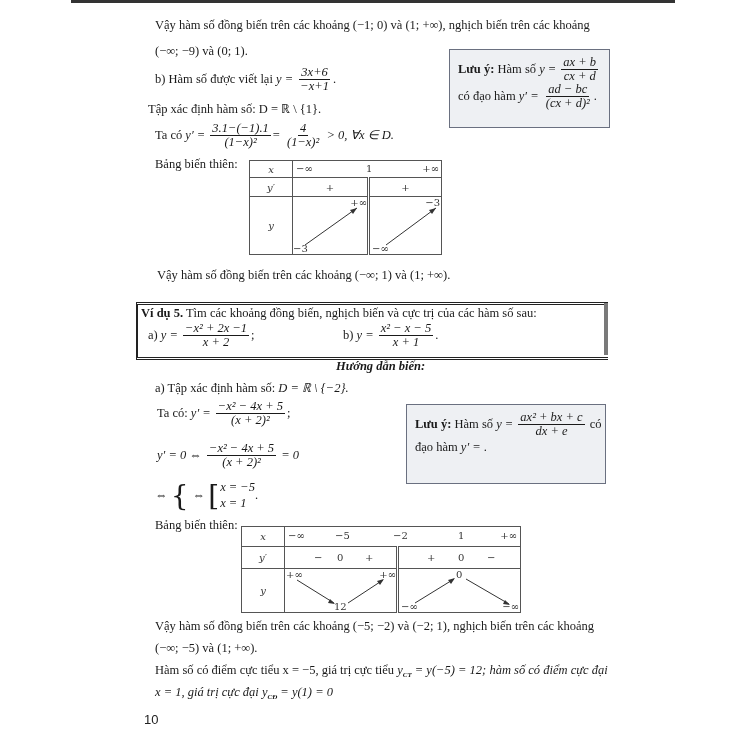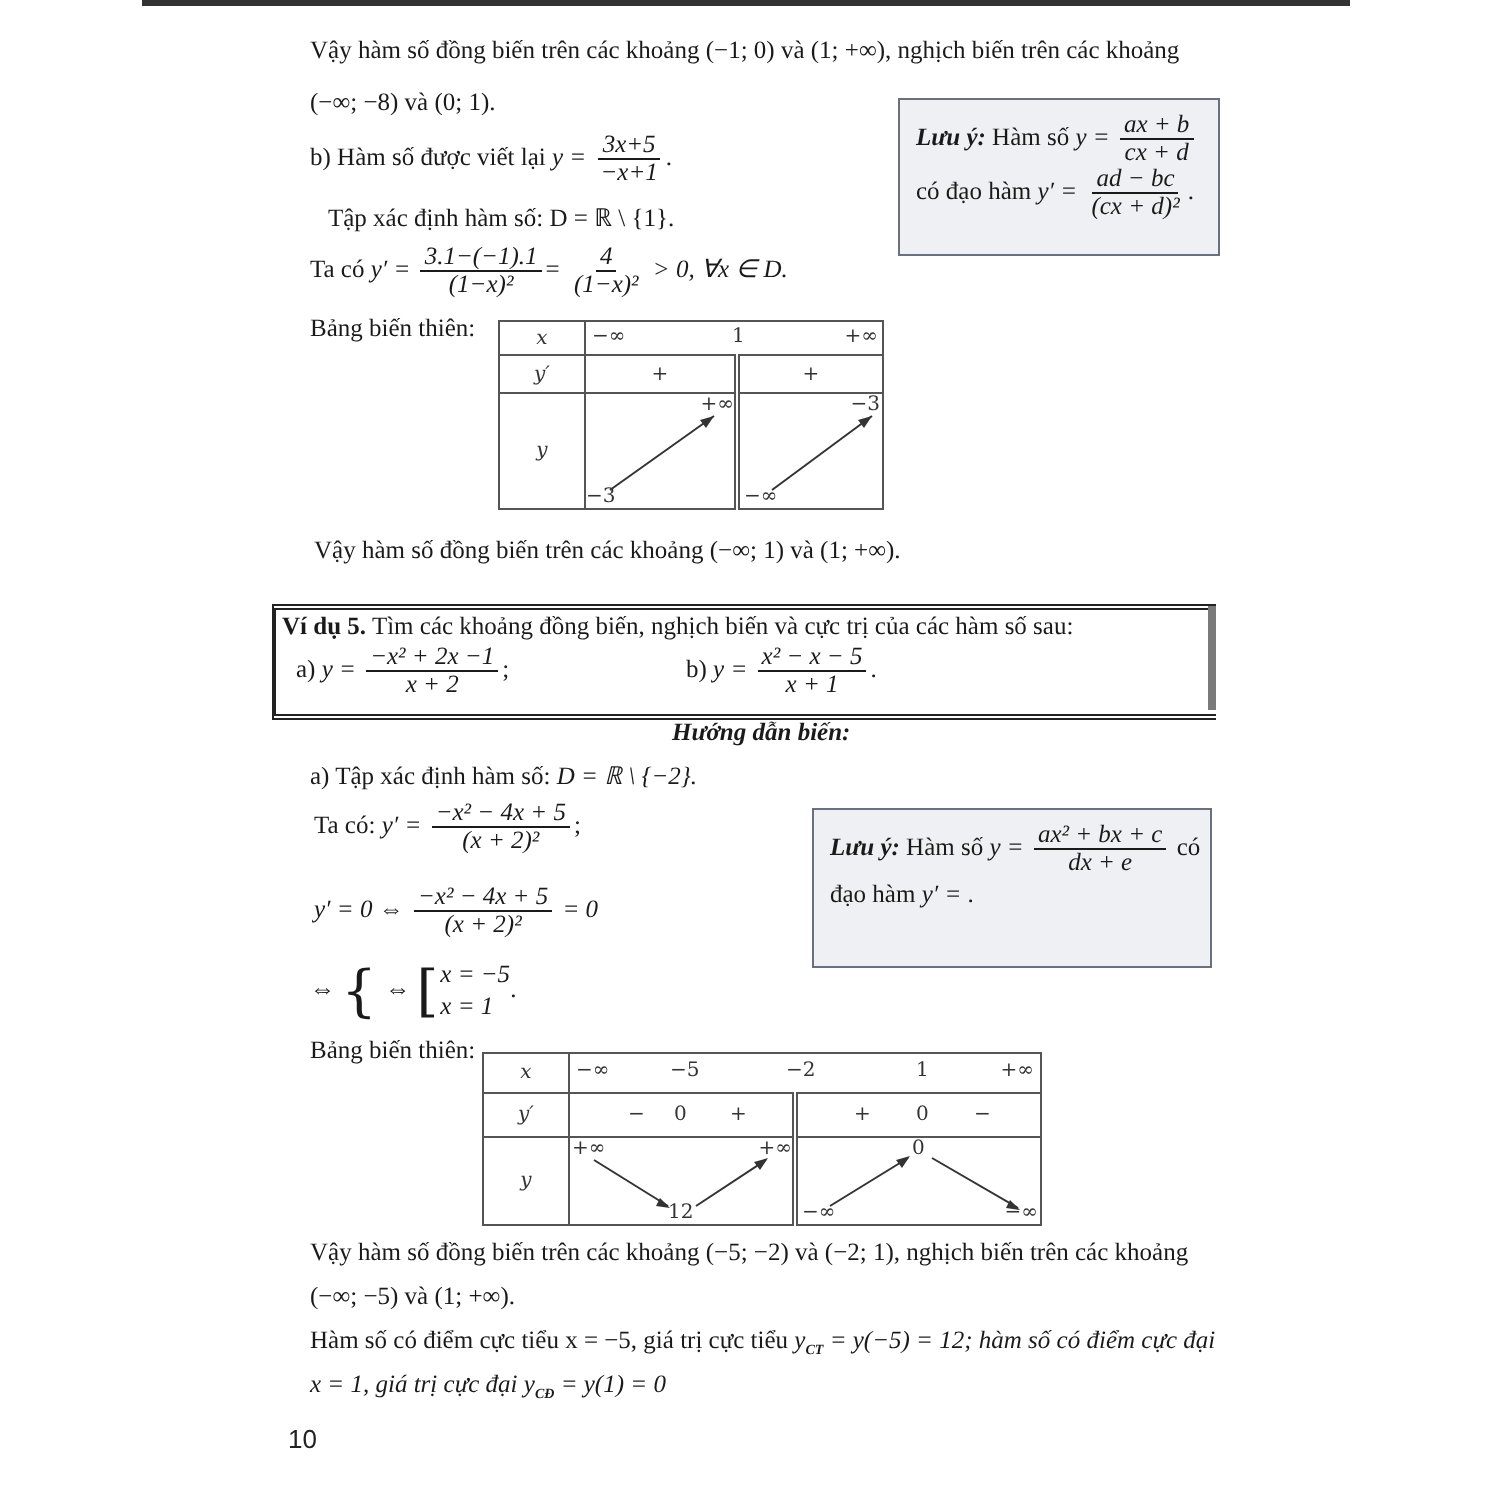--- a/index.html
+++ b/index.html
@@ -6,21 +6,21 @@
   body { width:743px; height:743px; background:#ffffff; position:relative; overflow:hidden;
          font-family:"Liberation Serif", serif; color:#1a1a1a; font-size:12.5px; }
   .topbar { position:absolute; left:71px; top:0; width:604px; height:3px; background:#333; }
   .abs { position:absolute; white-space:nowrap; }
   .m { font-family:"Liberation Serif", serif; font-style:italic; }
   .frac { display:inline-flex; flex-direction:column; align-items:center; vertical-align:middle; margin:0 2px; line-height:1.05; }
   .frac .num { border-bottom:1px solid #1a1a1a; padding:0 2px; }
   .frac .den { padding:0 2px; }
   sub { font-size:7px; vertical-align:-3px; line-height:0;font-weight:bold; }
   .note { position:absolute; border:1.5px solid #6a7080; background:#eef0f3; padding:6px 8px; box-sizing:border-box; }
-  .note .lbl { font-style:italic; font-weight:bold;text-align:right; }
+  .note .lbl { font-weight:bold;text-align:right; }
   .ex-box { position:absolute; left:136px; top:302px; width:470px; height:52px;
             border-top:3px double #222; border-bottom:3px double #222; border-left:2px solid #222; }
   .ex-shadow { position:absolute; left:604px; top:303px; width:4px; height:52px; background:#7a7a7a; }
   .ex-title { font-weight:bold; }
   .heading { font-style:italic; font-weight:bold; }
   table.bbt { position:absolute; border-collapse:collapse; font-family:"DejaVu Serif", serif; font-size:10px; color:#333; }
   table.bbt td { border:1px solid #555; padding:0; position:relative; }
   .hdr { width:42px; text-align:center; font-style:italic; }
   .cell { position:relative; }
   .dbl { border-right:3px double #555 !important; }
@@ -30,32 +30,32 @@
   .brace .lines { display:flex; flex-direction:column; line-height:1.25; }
   svg.arr { position:absolute; left:0; top:0; }
   .lab { position:absolute; font-size:10px; white-space:nowrap; }
 </style>
 </head>
 <body>
 
 <div class="topbar"></div>
 
 <div class="abs" style="left:155px;top:18px;">Vậy hàm số đồng biến trên các khoảng (−1; 0) và (1; +∞), nghịch biến trên các khoảng</div>
-<div class="abs" style="left:155px;top:44px;">(−∞; −8) và (0; 1).</div>
+<div class="abs" style="left:155px;top:44px;">(−∞; −9) và (0; 1).</div>
 
 <div class="abs" style="left:155px;top:66px;">
   <span>b) Hàm số được viết lại</span>
   <span class="m">y =</span>
   <span class="frac m">
-      <span class="num">3x+5</span>
+      <span class="num">3x+6</span>
       <span class="den">−x+1</span>
     </span>.
 </div>
 
-<div class="abs" style="left:164px;top:100px;">
+<div class="abs" style="left:148px;top:100px;">
   <span>Tập xác định hàm số:</span>
   <span>D = ℝ \ {1}.</span>
 </div>
 
 <div class="abs" style="left:155px;top:122px;">
   <span>Ta có</span>
   <span class="m">y′ =</span>
   <span class="frac m">
       <span class="num">3.1−(−1).1</span>
       <span class="den">(1−x)²</span>

